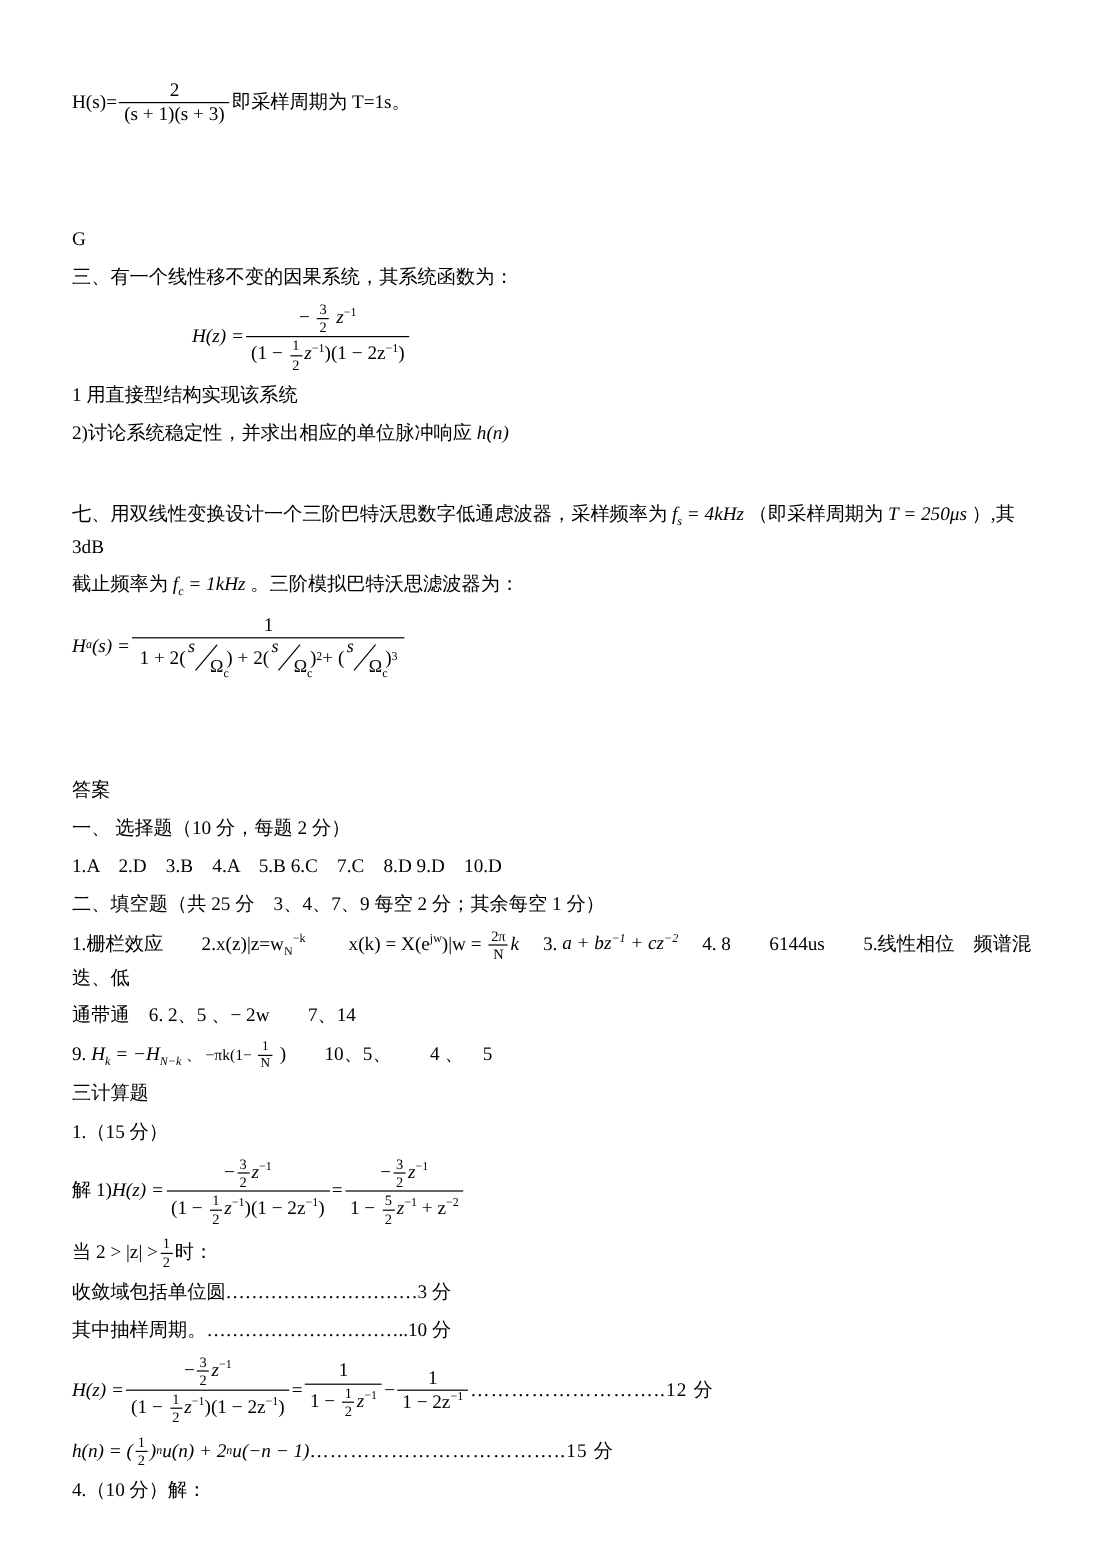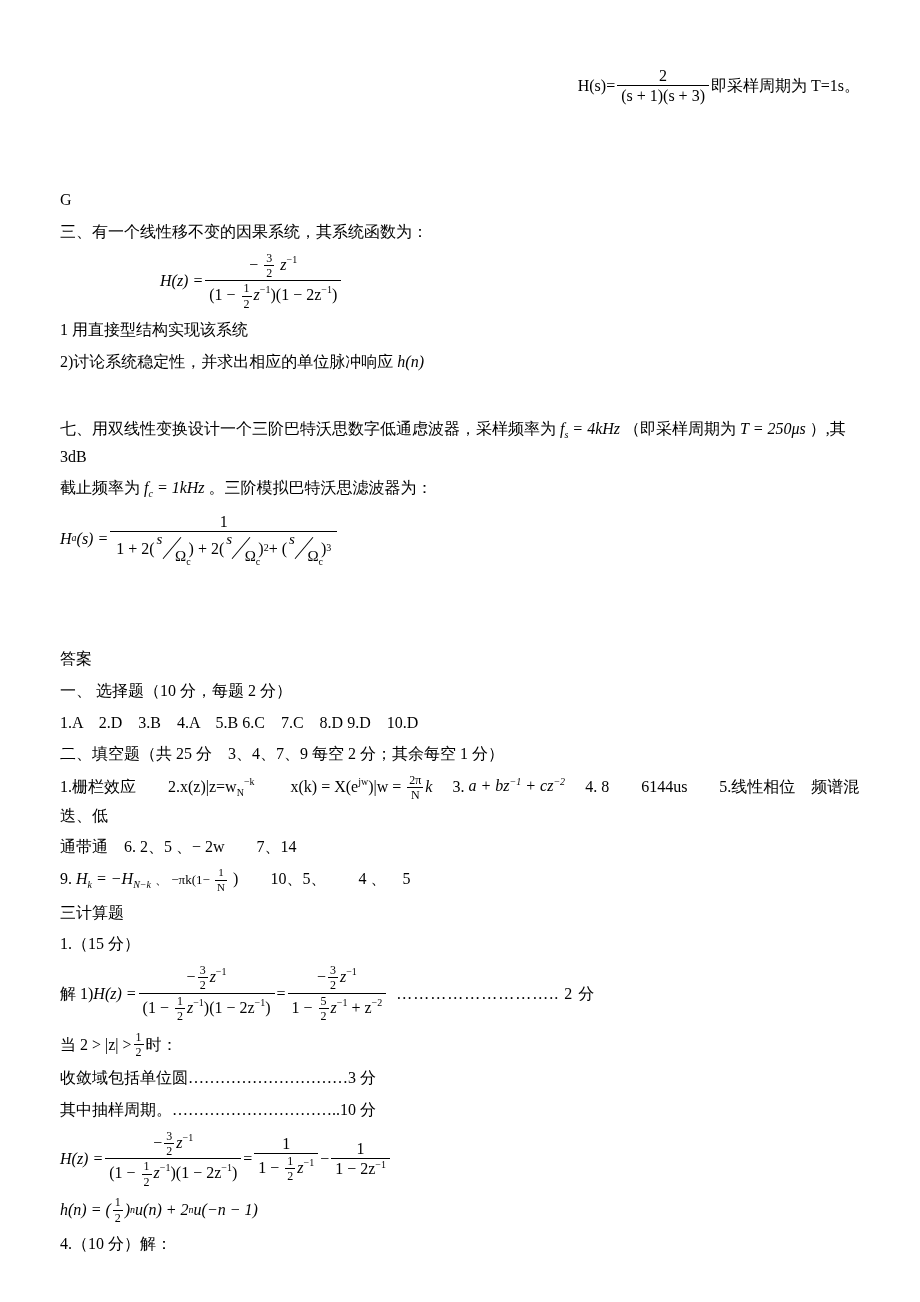--- a/index.html
+++ b/index.html
@@ -15,21 +15,20 @@
     color: #000;
     padding: 60px 60px 40px 60px;
     box-sizing: border-box;
     line-height: 1.6;
   }
   .line {
     margin: 6px 0;
   }
   .indent {
     margin-left: 40px;
-    justify-content: flex-end;
   }
   .formula {
     display: flex;
     align-items: center;
     white-space: nowrap;
     margin: 6px 0;
   }
   .frac {
     display: inline-flex;
     flex-direction: column;
@@ -250,21 +249,20 @@
           <span class="den">2</span>
         </span><span class="italic">z</span><span class="sup">−1</span>
     </span>
     <span class="den">
       <span>1 − </span><span class="frac smallfrac" style="vertical-align:middle;">
           <span class="num">5</span>
           <span class="den">2</span>
         </span><span class="italic">z</span><span class="sup">−1</span><span> + z</span><span class="sup">−2</span>
     </span>
   </span>
-  <span style="margin-left:8px;" class="dots">……………………….. 2 分</span>
 </div>
 
 <div class="formula">
   <span>当 2 &gt; |z| &gt; </span>
   <span class="frac smallfrac" style="vertical-align:middle;">
       <span class="num">1</span>
       <span class="den">2</span>
     </span>
   <span> 时：</span>
 </div>
@@ -295,28 +293,30 @@
           <span class="num">1</span>
           <span class="den">2</span>
         </span><span class="italic">z</span><span class="sup">−1</span>
     </span>
   </span>
   <span> − </span>
   <span class="frac">
     <span class="num">1</span>
     <span class="den"><span>1 − 2z</span><span class="sup">−1</span></span>
   </span>
+  <span class="dots">………………………..12 分</span>
 </div>
 
 <div class="formula">
   <span class="italic">h(n) = (</span>
   <span class="frac smallfrac" style="vertical-align:middle;">
       <span class="num">1</span>
       <span class="den">2</span>
     </span>
   <span class="italic">)</span>
     <span class="sup italic">n</span>
   <span class="italic">u(n) + 2</span>
     <span class="sup italic">n</span>
   <span class="italic">u(−n − 1)</span>
+  <span class="dots"> ………………………………..15 分</span>
 </div>
 
 <div class="line">4.（10 分）解：</div>
 
 </body></html>

